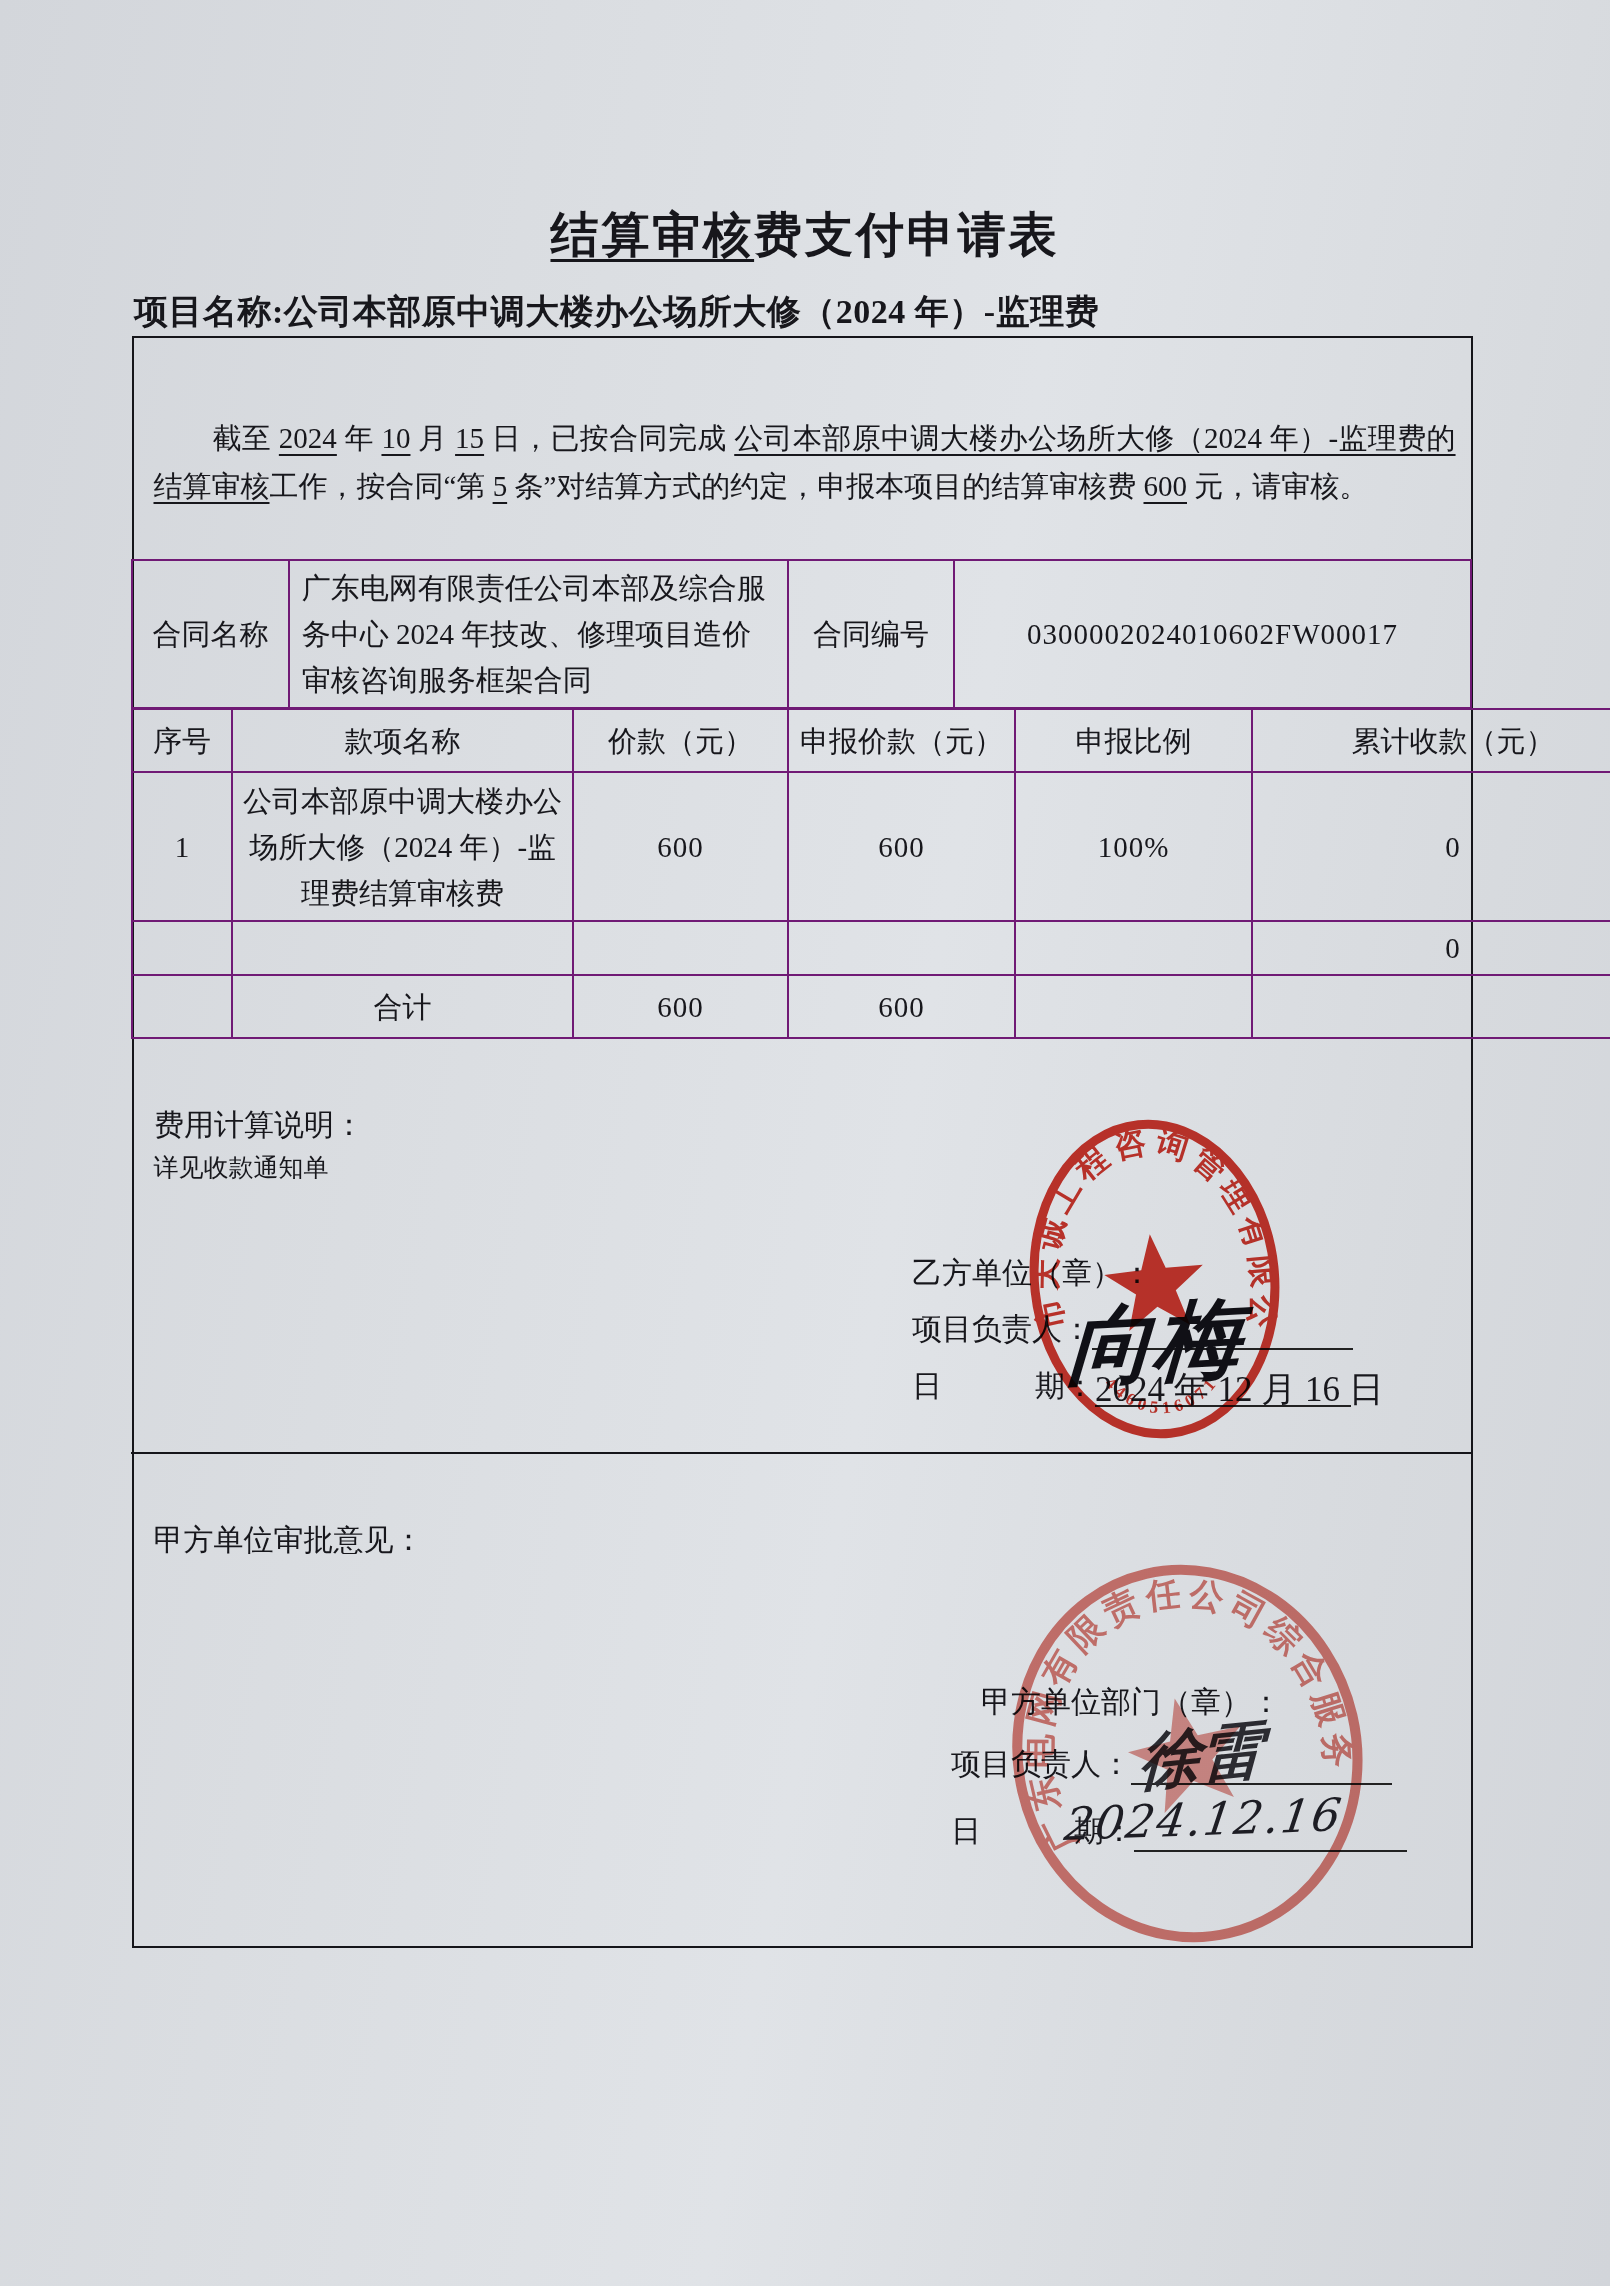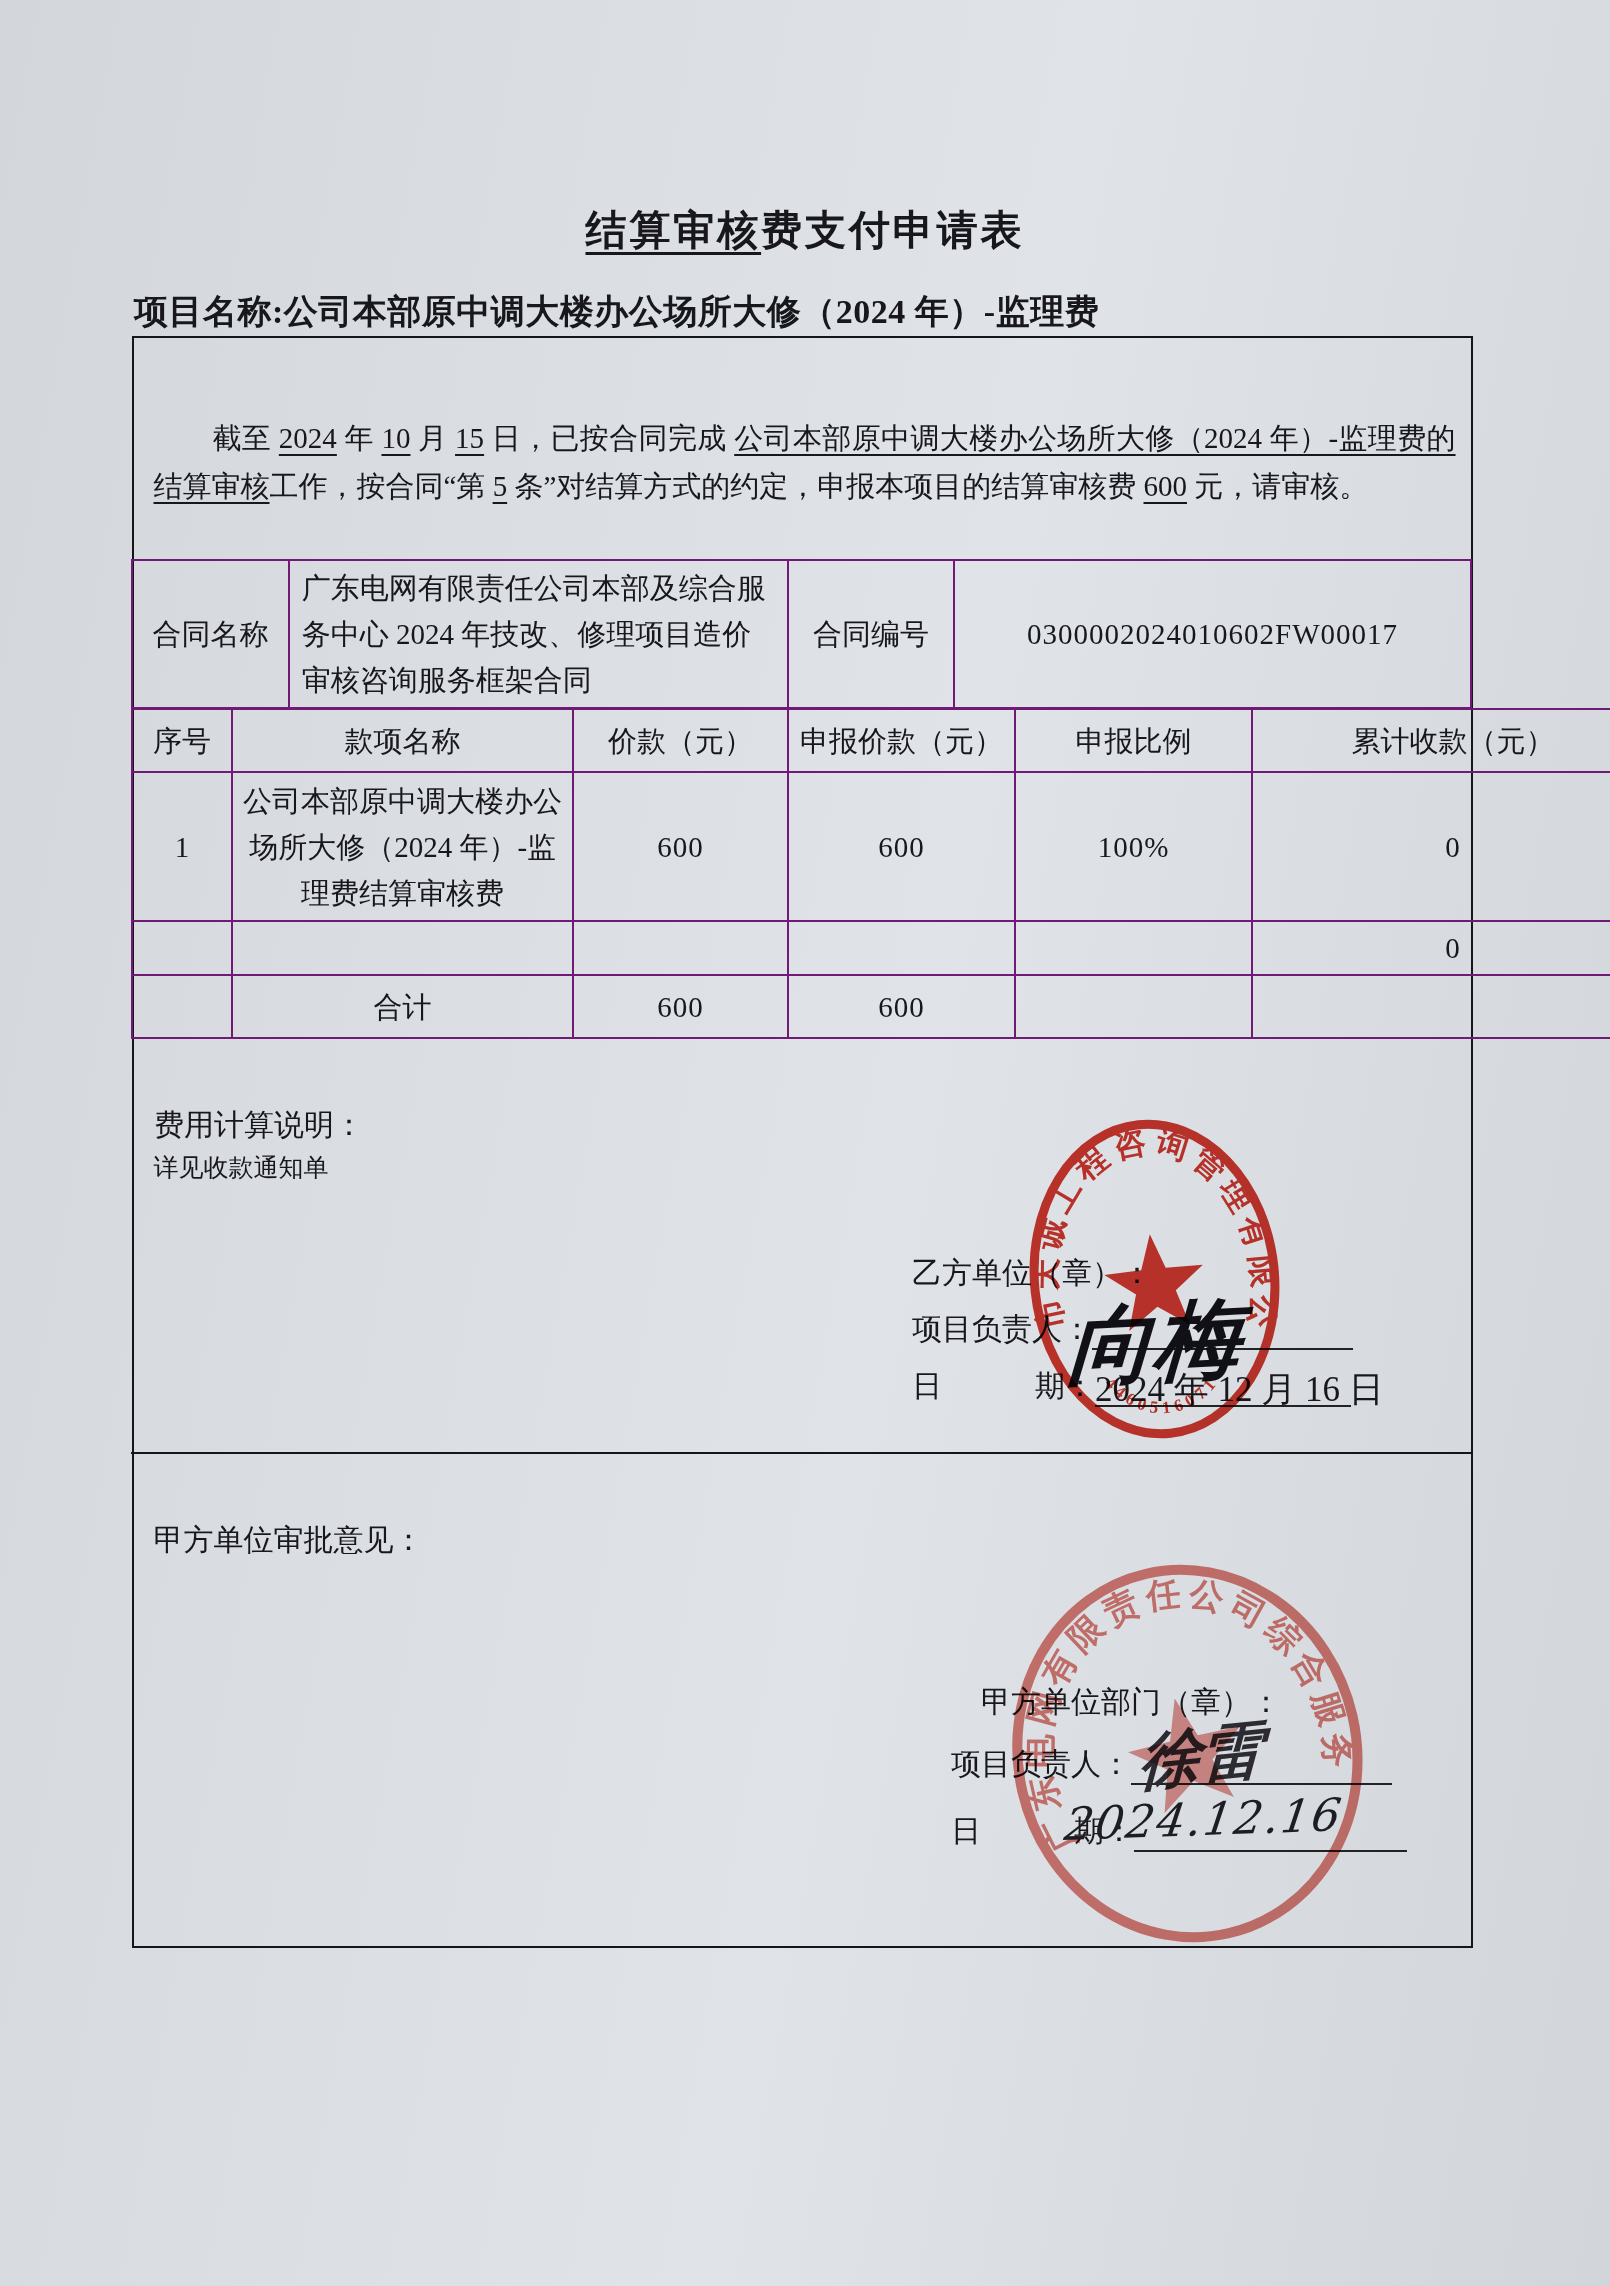--- a/index.html
+++ b/index.html
@@ -4,21 +4,21 @@
 <style>
   html,body{margin:0;padding:0;}
   body{
     width:1610px;height:2287px;position:relative;overflow:hidden;
     background:linear-gradient(100deg,#d3d6db 0%,#dadde1 28%,#e0e3e7 55%,#d7dade 82%,#d2d5da 100%);
     font-family:"Liberation Serif","DejaVu Serif",serif;
     color:#17171c;
   }
   .abs{position:absolute;}
   
-  .title{left:0;right:0;top:203px;text-align:center;font-size:41px;font-weight:700;letter-spacing:2.9px;}
+  .title{left:0;right:0;top:203px;text-align:center;font-size:48px;font-weight:700;letter-spacing:2.9px;}
   .title .u-part{text-decoration:underline;text-decoration-thickness:2.9px;text-underline-offset:7.8px;}
   
   .project-line{left:134px;top:289px;font-size:34px;font-weight:700;letter-spacing:0.5px;}
   
   .form-box{left:132px;top:336px;width:1341px;height:1612px;border:2.9px solid #15151a;box-sizing:border-box;}
   .to-line{left:21.5px;top:17.6px;font-size:30px;font-weight:600;}
   .to-line .uline{text-decoration:underline;text-decoration-thickness:2px;text-underline-offset:6.8px;}
   .para{left:19.5px;top:76px;width:1302px;font-size:29px;line-height:48px;text-indent:59px;text-align:justify;}
   .para .u{text-decoration:underline;text-decoration-thickness:2px;text-underline-offset:5.9px;}
   

